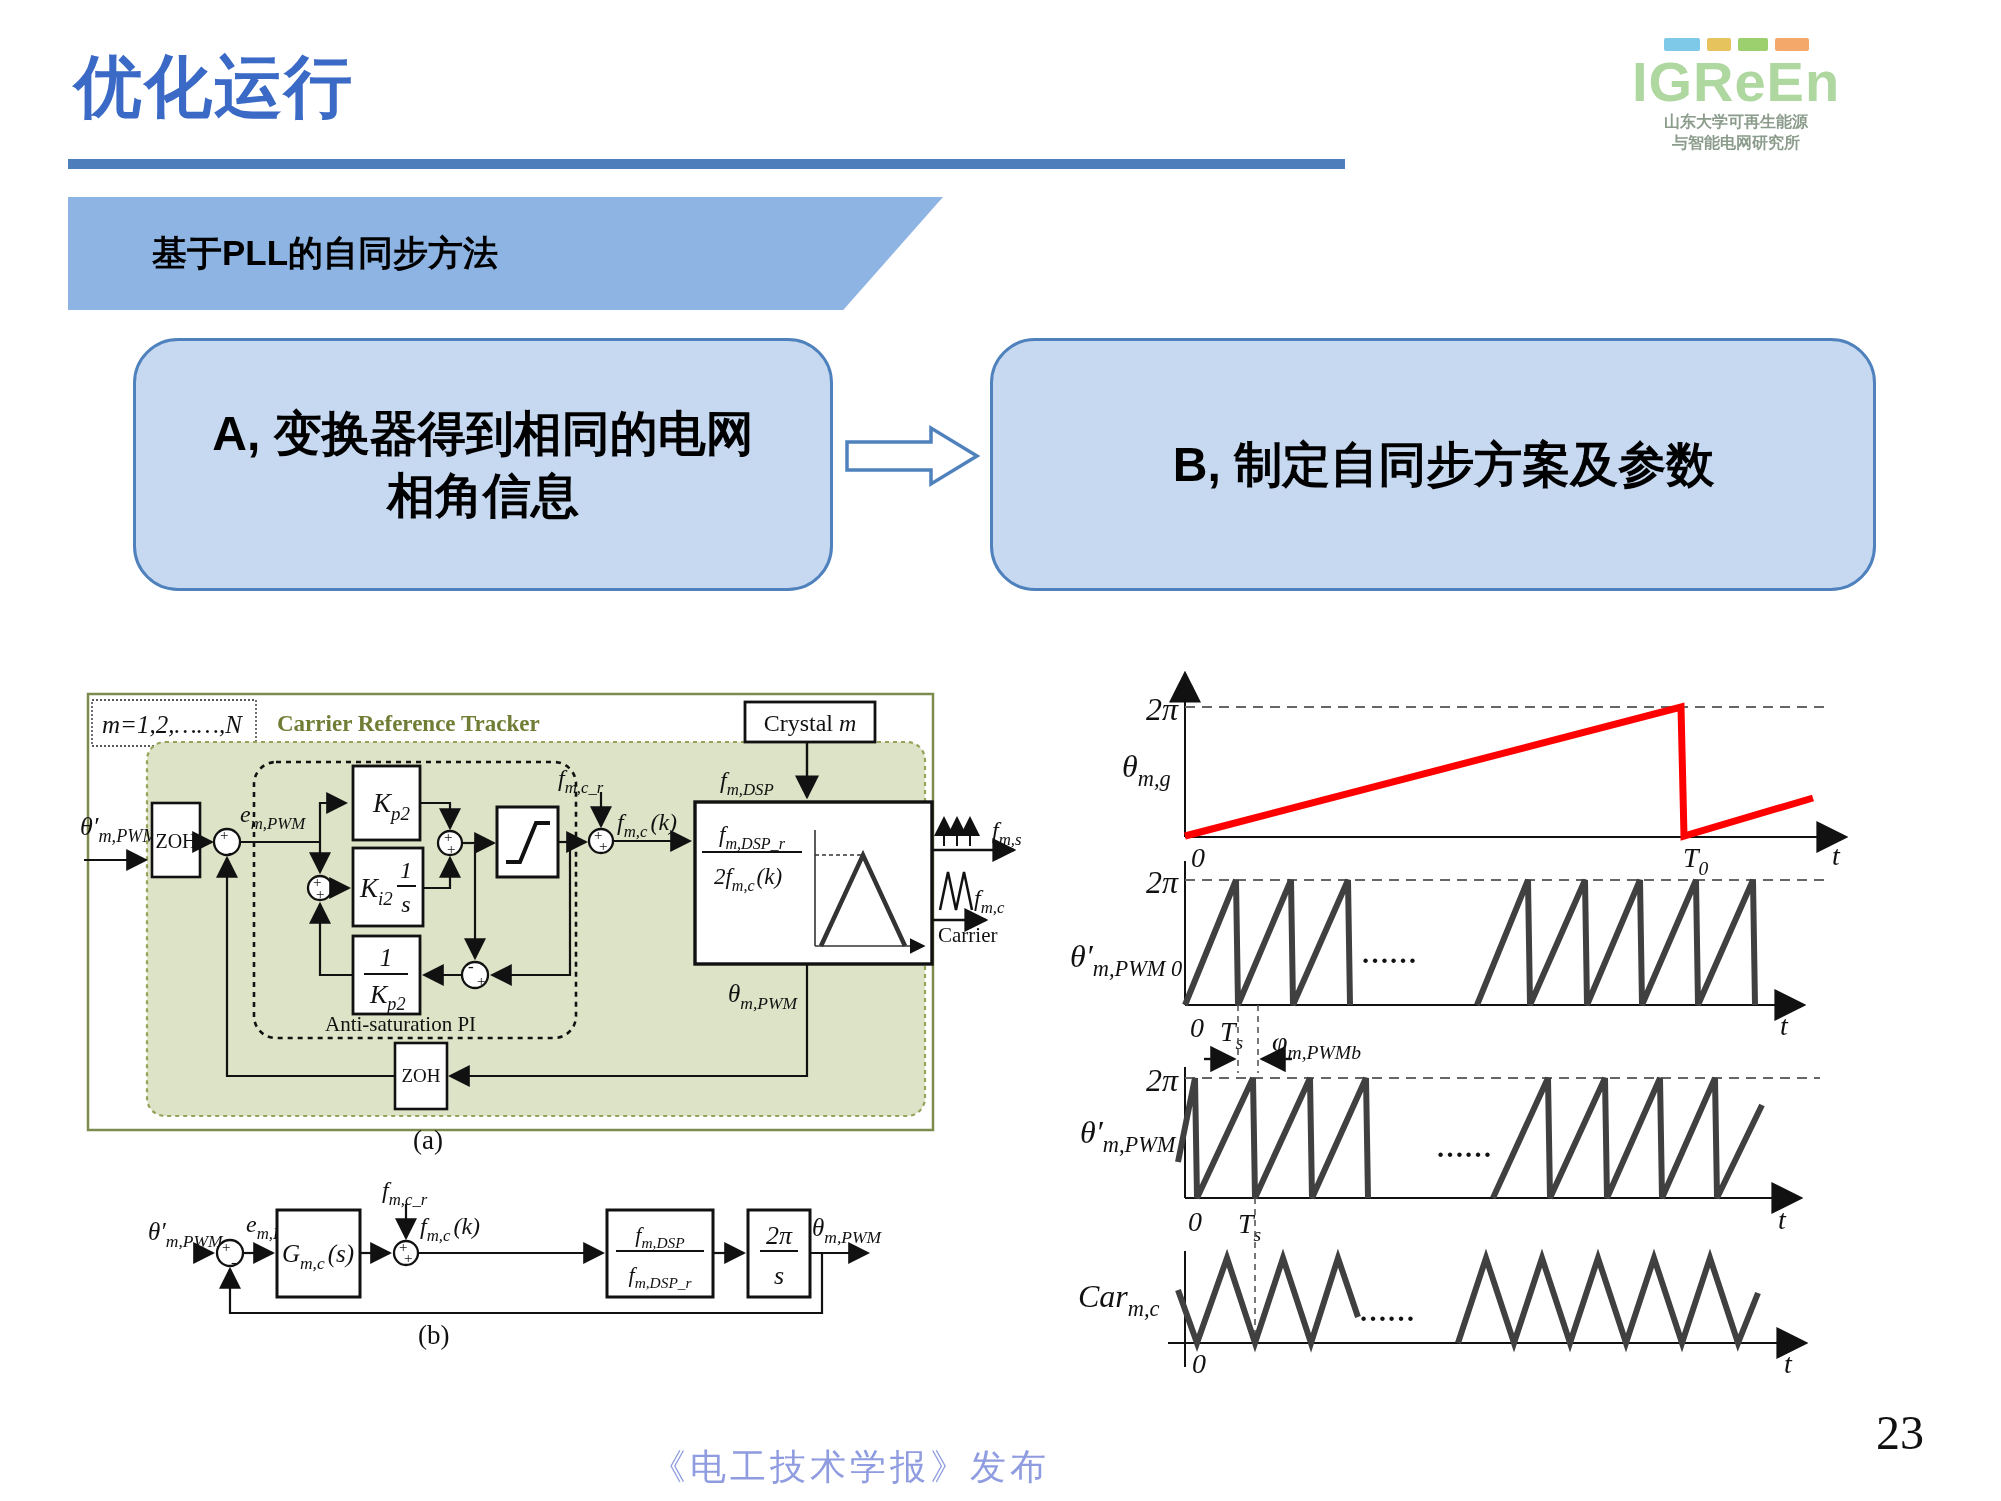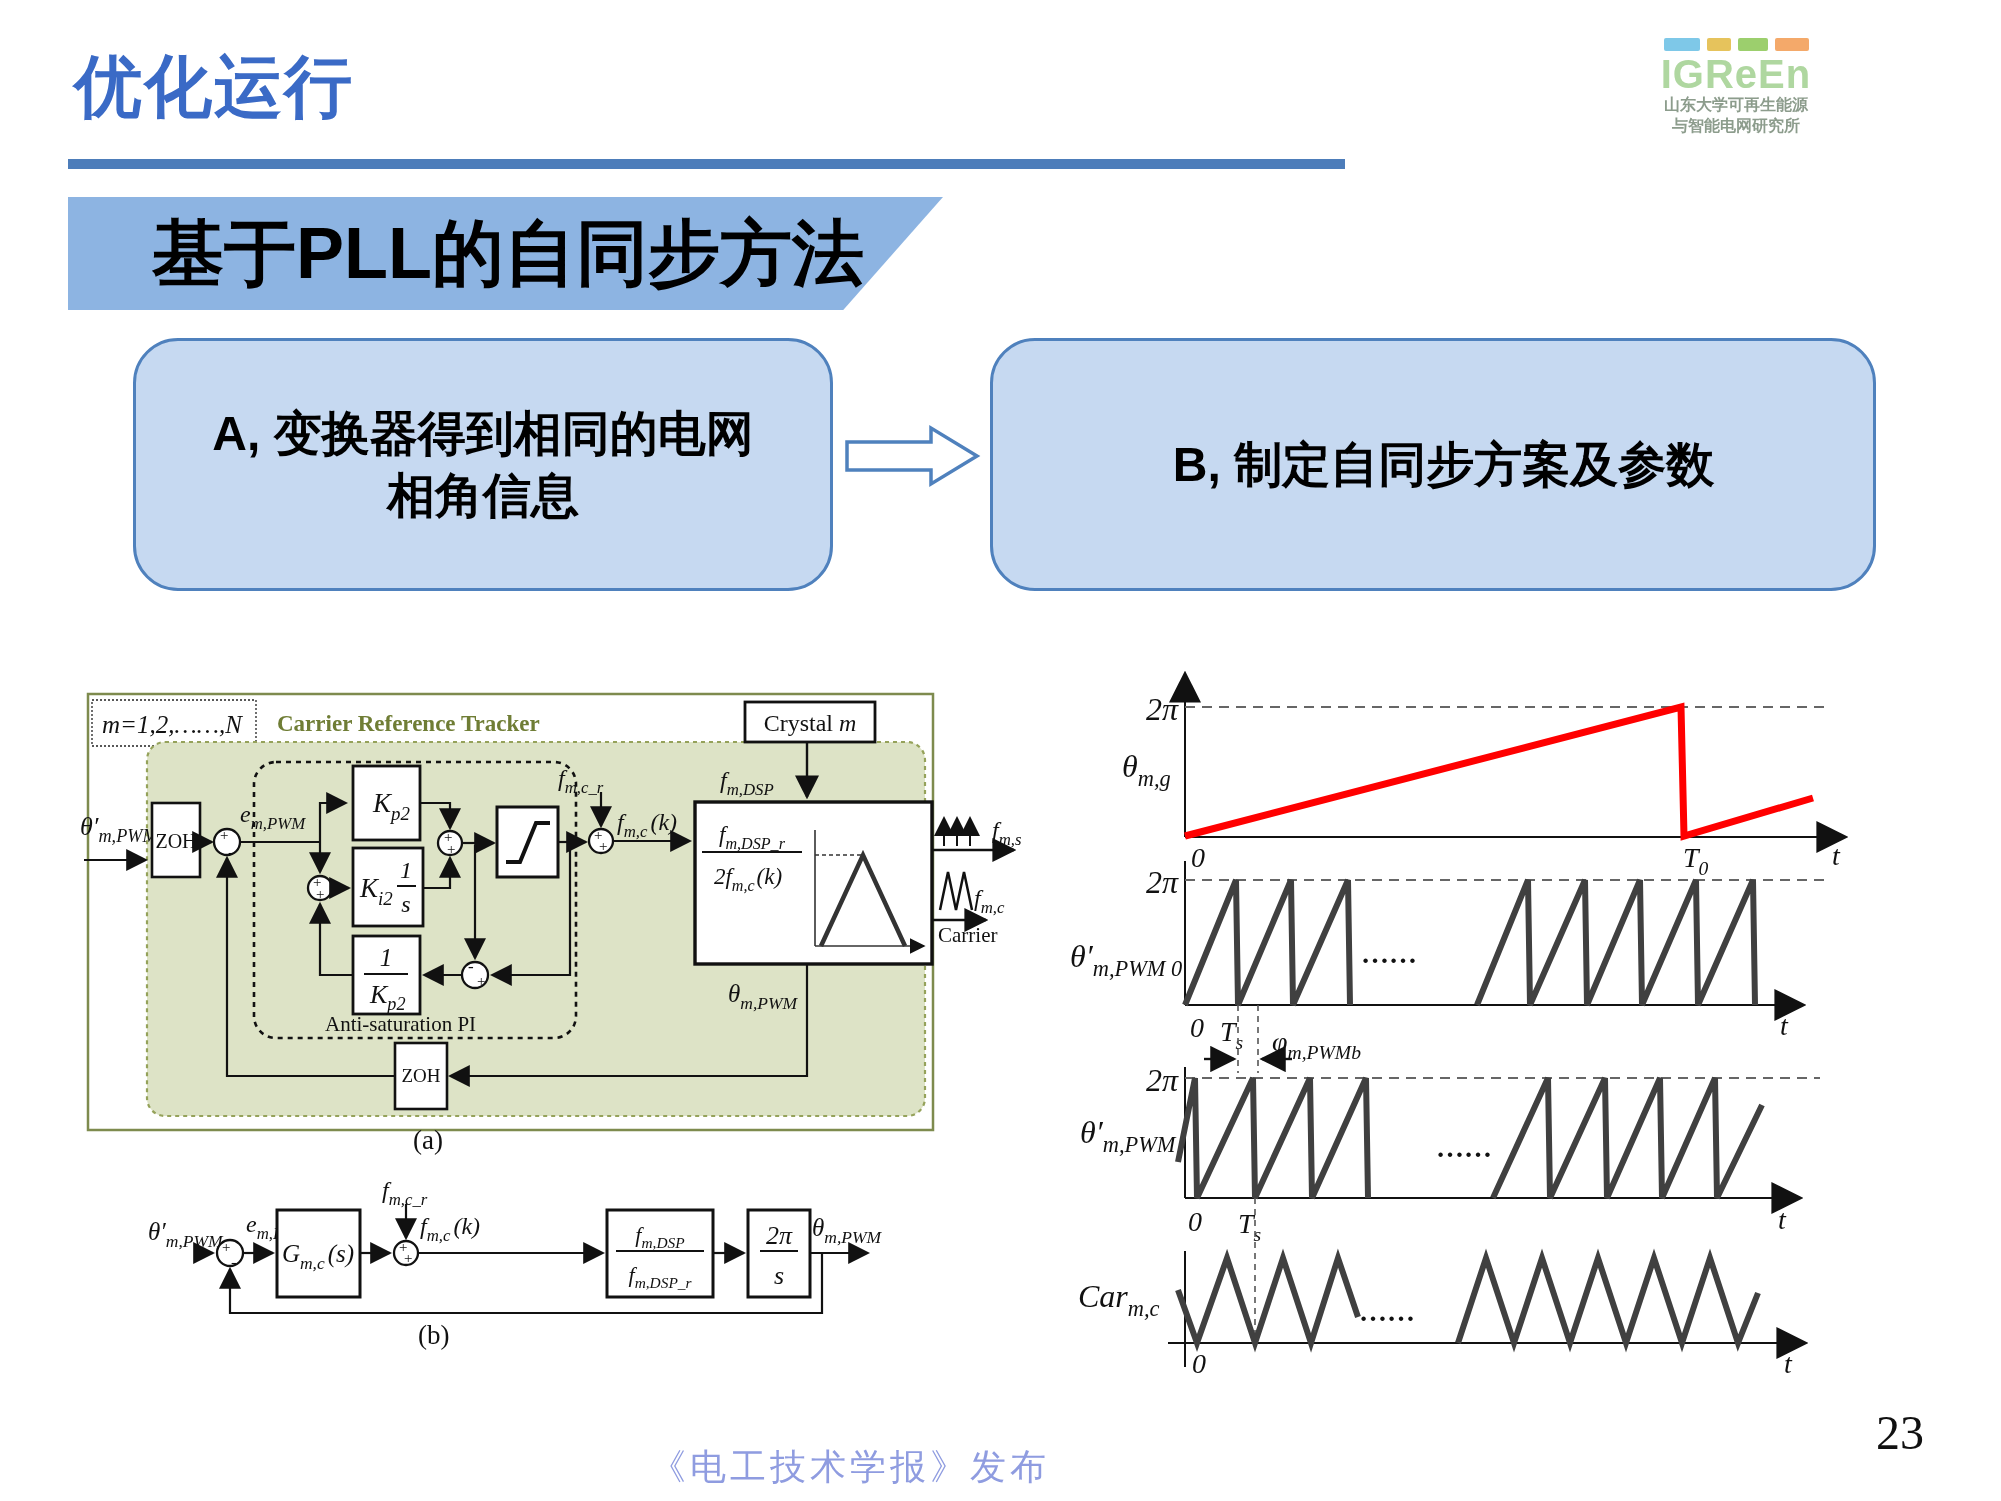--- a/index.html
+++ b/index.html
@@ -6,27 +6,27 @@
   .slide{position:relative;width:2001px;height:1501px;background:#ffffff;overflow:hidden;
          font-family:"Liberation Sans",sans-serif;}
   .abs{position:absolute;}
   
   .title{left:74px;top:42px;font-size:68px;font-weight:800;color:#3a6ac6;letter-spacing:2px;}
   .underline{left:68px;top:159px;width:1277px;height:10px;background:#4d7dba;}
   
   .logo{left:1648px;top:38px;width:176px;display:flex;flex-direction:column;align-items:center;}
   .logo-blocks{display:flex;gap:7px;height:13px;margin-bottom:2px;}
   .logo-blocks div{height:13px;border-radius:2px;}
-  .logo-word{font-size:40px;font-weight:800;color:#afd7a0;letter-spacing:1px;line-height:1.05;}
+  .logo-word{font-size:56px;font-weight:800;color:#afd7a0;letter-spacing:1px;line-height:1.05;}
   .logo-org{font-size:16px;font-weight:700;color:#8c9c8c;text-align:center;line-height:1.3;}
   
   .banner{left:68px;top:197px;width:875px;height:113px;background:#8db4e2;
           clip-path:polygon(0 0,100% 0,88.6% 100%,0 100%);
           display:flex;align-items:center;box-sizing:border-box;padding-left:84px;
-          font-size:72px;font-weight:800;color:#000;}
+          font-size:35px;font-weight:800;color:#000;}
   
   .flowbox{background:#c6d9f1;border:3px solid #4f81bd;border-radius:45px;box-sizing:border-box;
            display:flex;flex-direction:column;justify-content:center;align-items:center;
            font-size:48px;font-weight:800;color:#000;line-height:1.28;}
   .boxA{left:133px;top:338px;width:700px;height:253px;text-align:right;}
   .boxB{left:990px;top:338px;width:886px;height:253px;}
   
   .footer{left:580px;top:1443px;width:540px;text-align:center;font-size:36px;color:#8f9ce0;
           font-family:"Liberation Serif",serif;letter-spacing:4px;}
   .pagenum{left:1855px;top:1405px;width:90px;font-size:48px;color:#111;text-align:center;

